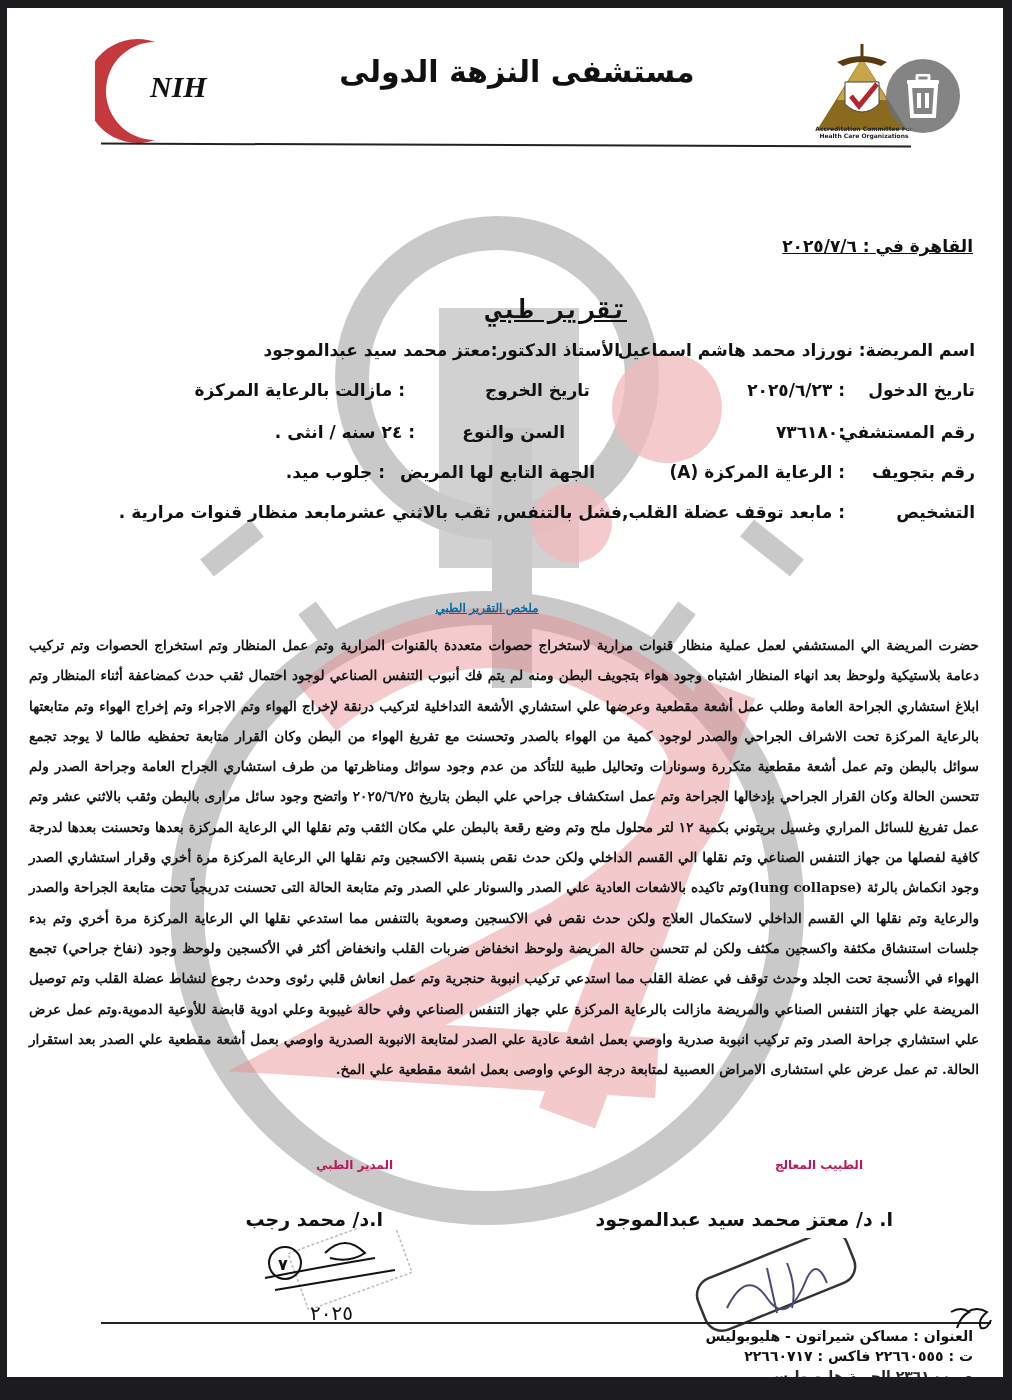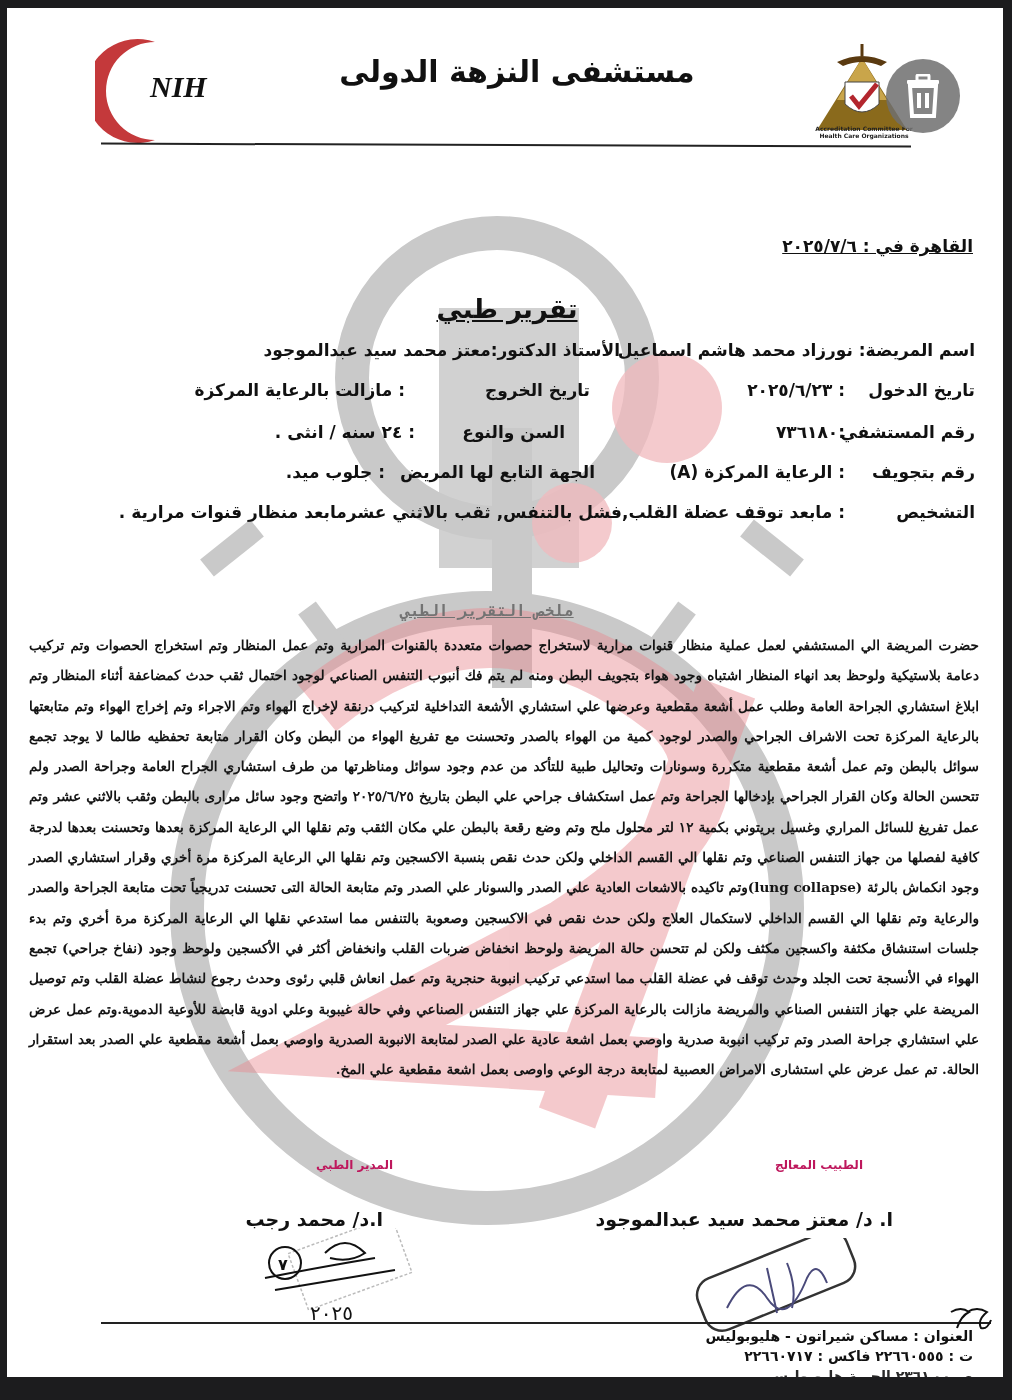--- a/index.html
+++ b/index.html
@@ -35,28 +35,28 @@
   .header-line { position:absolute; left:94px; top:136px; width:810px; height:2px; background:#222; transform:rotate(0.2deg); }
   .trash-btn {
     position:absolute; left:879px; top:51px; width:74px; height:74px; border-radius:50%;
     background:rgba(110,110,110,0.85); display:flex; align-items:center; justify-content:center; cursor:pointer;
   }
   .date-line {
     position:absolute; right:30px; top:228px; font-weight:bold; font-size:17px;
     text-decoration:underline; color:#111; direction:rtl;
   }
   .title {
-    position:absolute; left:400px; top:286px; width:200px; text-align:center;
-    font-weight:bold; font-size:26px; text-decoration:underline; color:#111; direction:rtl;
+    position:absolute; left:420px; top:286px; width:200px; 
+    font-weight:bold; font-size:26px; text-decoration:underline; color:#111; direction:rtl;font-family:Liberation Mono, monospace;
   }
   .field-row { position:absolute; right:28px; height:30px; width:780px; font-weight:bold; font-size:17px; color:#111; direction:rtl; }
   .field-row span { position:absolute; white-space:nowrap; }
   .summary-title {
     position:absolute; left:330px; top:593px; width:300px; text-align:center;
-    font-family:Liberation Mono, monospace; font-weight:bold; font-size:16px; text-decoration:underline; color:#737373; direction:rtl;
+    font-family:Liberation Sans, sans-serif; font-weight:bold; font-size:12px; text-decoration:underline; color:#0369a1; direction:rtl;
   }
   .body-text {
     position:absolute; left:22px; top:622px; width:950px; direction:rtl; text-align:justify;
     text-align-last:right; font-family:"DejaVu Serif", serif; font-weight:bold; font-size:13.6px;
     line-height:30.3px; color:#141414;
   }
   .sig-title { position:absolute; font-weight:bold; font-size:12px; color:#be185d; direction:rtl; white-space:nowrap; }
   .sig-name { position:absolute; font-weight:bold; font-size:19px; color:#111; direction:rtl; white-space:nowrap; }
   .sig-svg { position:absolute; }
   .footer-line { position:absolute; left:94px; top:1314px; width:890px; height:2px; background:#222; }

